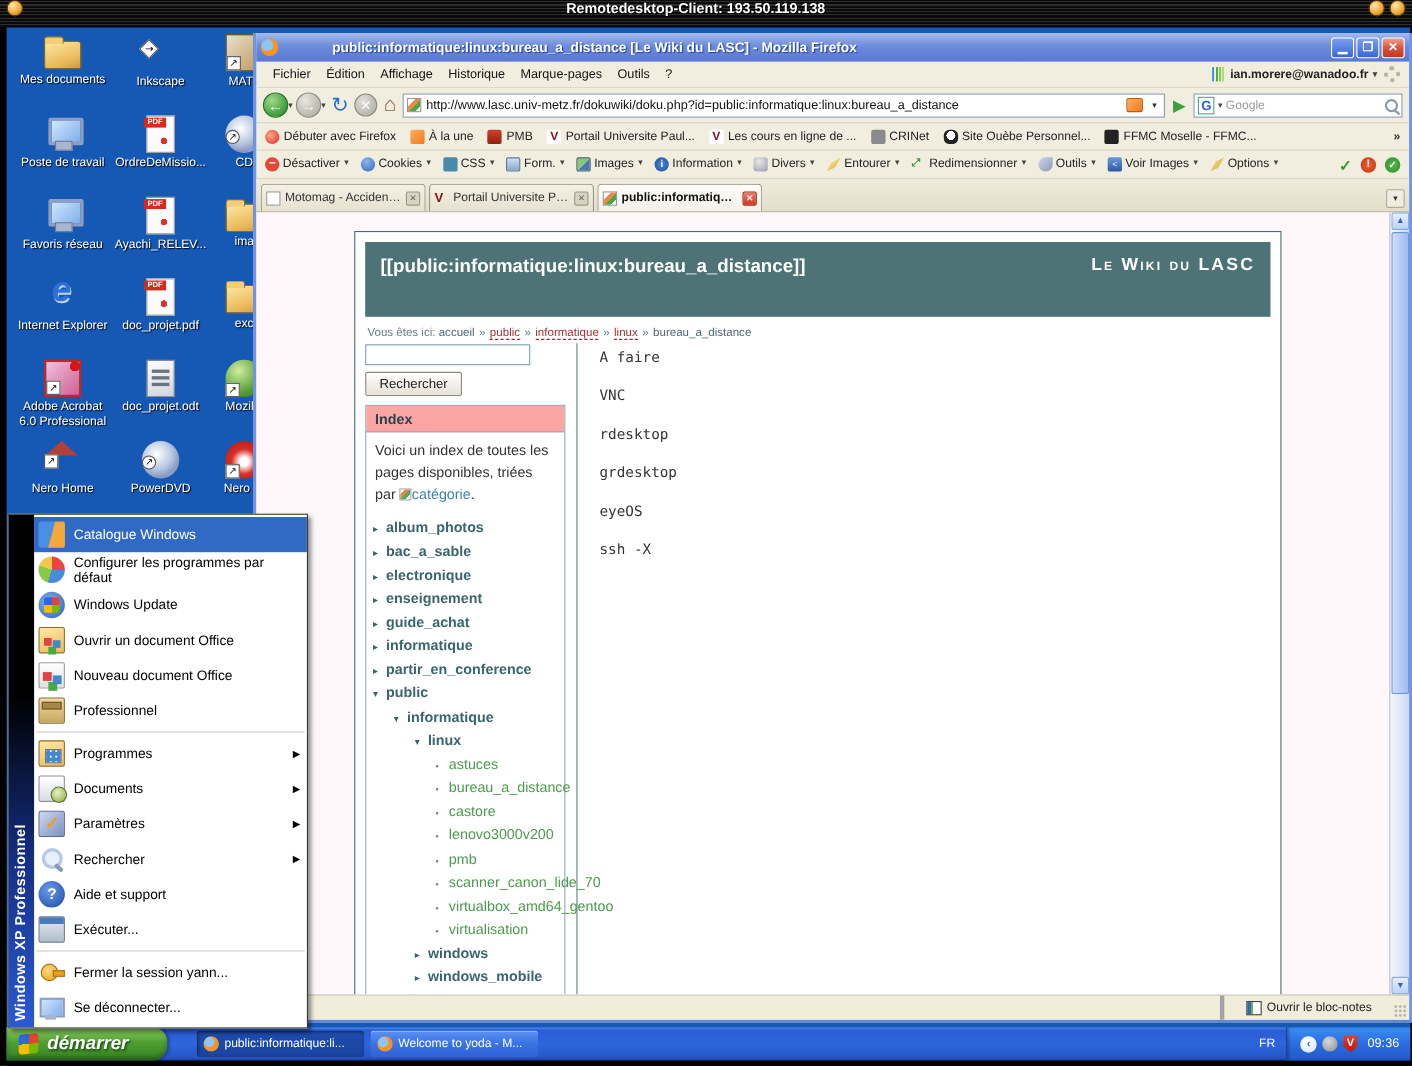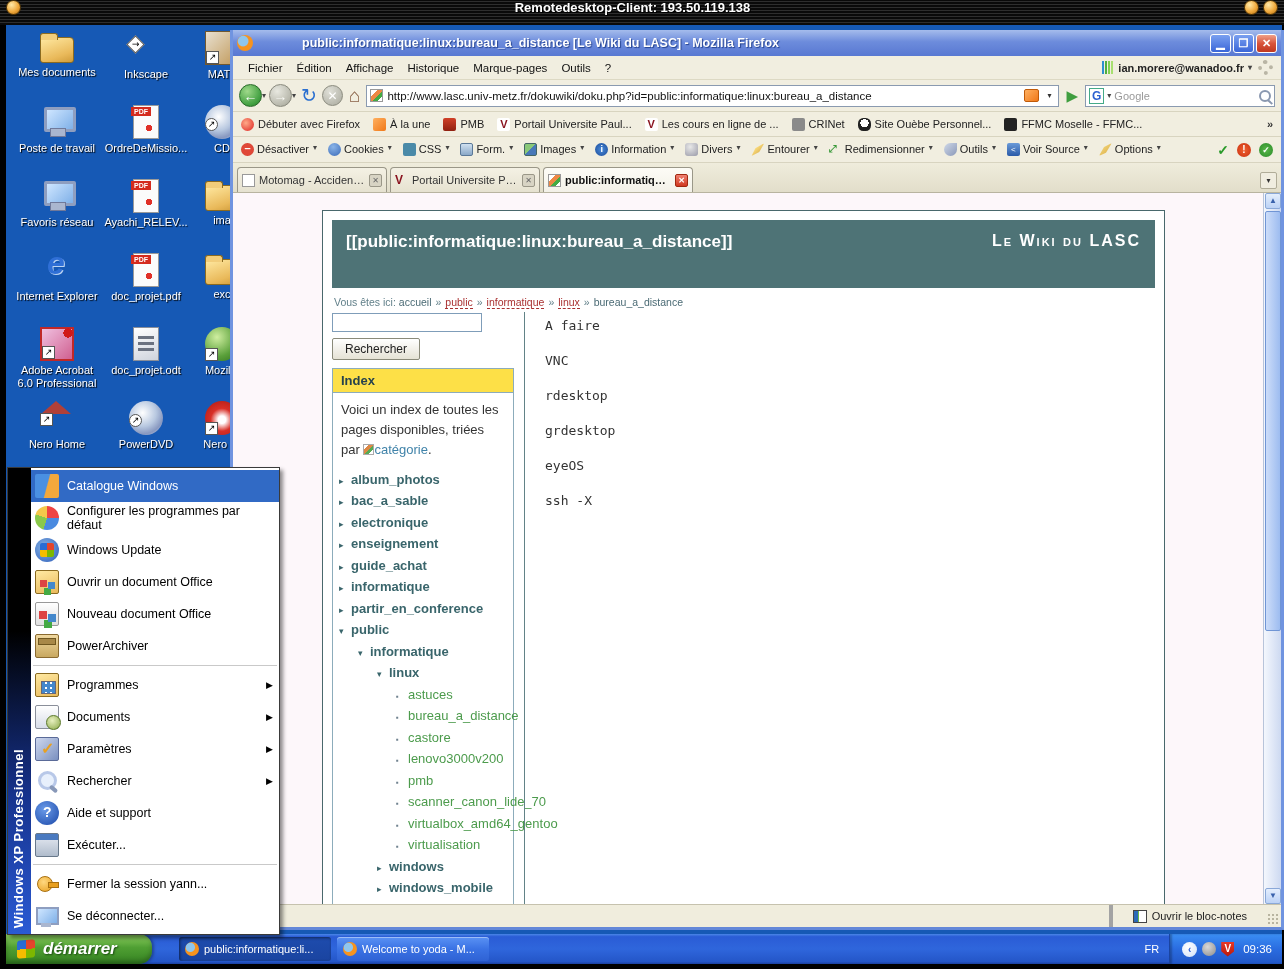--- a/index.html
+++ b/index.html
@@ -145,21 +145,21 @@
   .bc a, .bc span { text-decoration:none; }
   .bc-item { color:#4a6a74; }
   .bc-item.red { color:#a93030; border-bottom:1px dashed #a93030; }
   .bc-sep::before { content:"\00BB"; color:#62808a; margin:0 4px; }
   .pcols { display:flex; margin-top:4px; }
   .pside { width:192px; flex:0 0 auto; }
   .pmain { flex:1; border-left:1px solid #628387; padding:6px 0 0 20px; min-height:700px; }
   .wsearch-input { width:150px; height:19px; border:1px solid #7f9db9; font-size:11px; padding:0 3px; }
   .wsearch-btn { margin-top:6px; font-size:12px; color:#222; background:linear-gradient(180deg,#ffffff,#e5e2d5); border:1px solid #8a8a7a; border-radius:2px; padding:3px 12px; font-family:"Liberation Sans",sans-serif; }
   .idxbox { margin-top:8px; width:182px; border:1px solid #8cacbb; }
-  .idxhead { background:#fde047; border-bottom:1px solid #8cacbb; font-weight:bold; font-size:13px; color:#26424c; padding:4px 8px; }
+  .idxhead { background:#fca5a5; border-bottom:1px solid #8cacbb; font-weight:bold; font-size:13px; color:#26424c; padding:4px 8px; }
   .idxintro { font-size:13px; color:#333; padding:7px 8px 4px; line-height:1.55; }
   .cat-ic { display:inline-block; width:11px; height:11px; background:linear-gradient(135deg,#fff 25%,#d84 25% 50%,#5a5 50% 75%,#fff 75%); border:1px solid #aaa; vertical-align:-1px; }
   .cat-link { color:#4083a9; }
   .tree { padding:6px 4px 10px 6px; }
   .trow { display:flex; align-items:baseline; font-size:13px; line-height:19.5px; }
   .tb { width:12px; flex:0 0 auto; font-size:9px; color:#39656b; }
   .tb-leaf { font-size:8px; color:#70828f; }
   .t-branch { font-weight:bold; color:#39656b; }
   .t-leaf { color:#4c9b4c; }
   .cline { font-family:"DejaVu Sans Mono", monospace; font-size:13px; color:#333; margin-bottom:20px; }
@@ -464,21 +464,21 @@
             <div class="wd">
               <div class="wdi wdi-resize"></div>
               <span>Redimensionner</span>
             </div>
             <div class="wd">
               <div class="wdi wdi-outils"></div>
               <span>Outils</span>
             </div>
             <div class="wd">
               <div class="wdi wdi-source"></div>
-              <span>Voir Source</span>
+              <span>Voir Images</span>
             </div>
             <div class="wd">
               <div class="wdi wdi-options"></div>
               <span>Options</span>
             </div>
           </div>
         <div class="wd-status">
           <span class="st-check">✓</span>
           <div class="st-warn">!</div>
           <div class="st-ok">✓</div>
@@ -663,21 +663,21 @@
           <div class="smrow">
             <div class="smi smi-office-open"></div>
             <span>Ouvrir un document Office</span>
           </div>
           <div class="smrow">
             <div class="smi smi-office-new"></div>
             <span>Nouveau document Office</span>
           </div>
           <div class="smrow">
             <div class="smi smi-archiver"></div>
-            <span>PowerArchiver</span>
+            <span>Professionnel</span>
           </div>
           <div class="smsep"></div>
           <div class="smrow">
             <div class="smi smi-programs"></div>
             <span>Programmes</span>
             <span class="smarrow">▶</span>
           </div>
           <div class="smrow">
             <div class="smi smi-documents"></div>
             <span>Documents</span>

